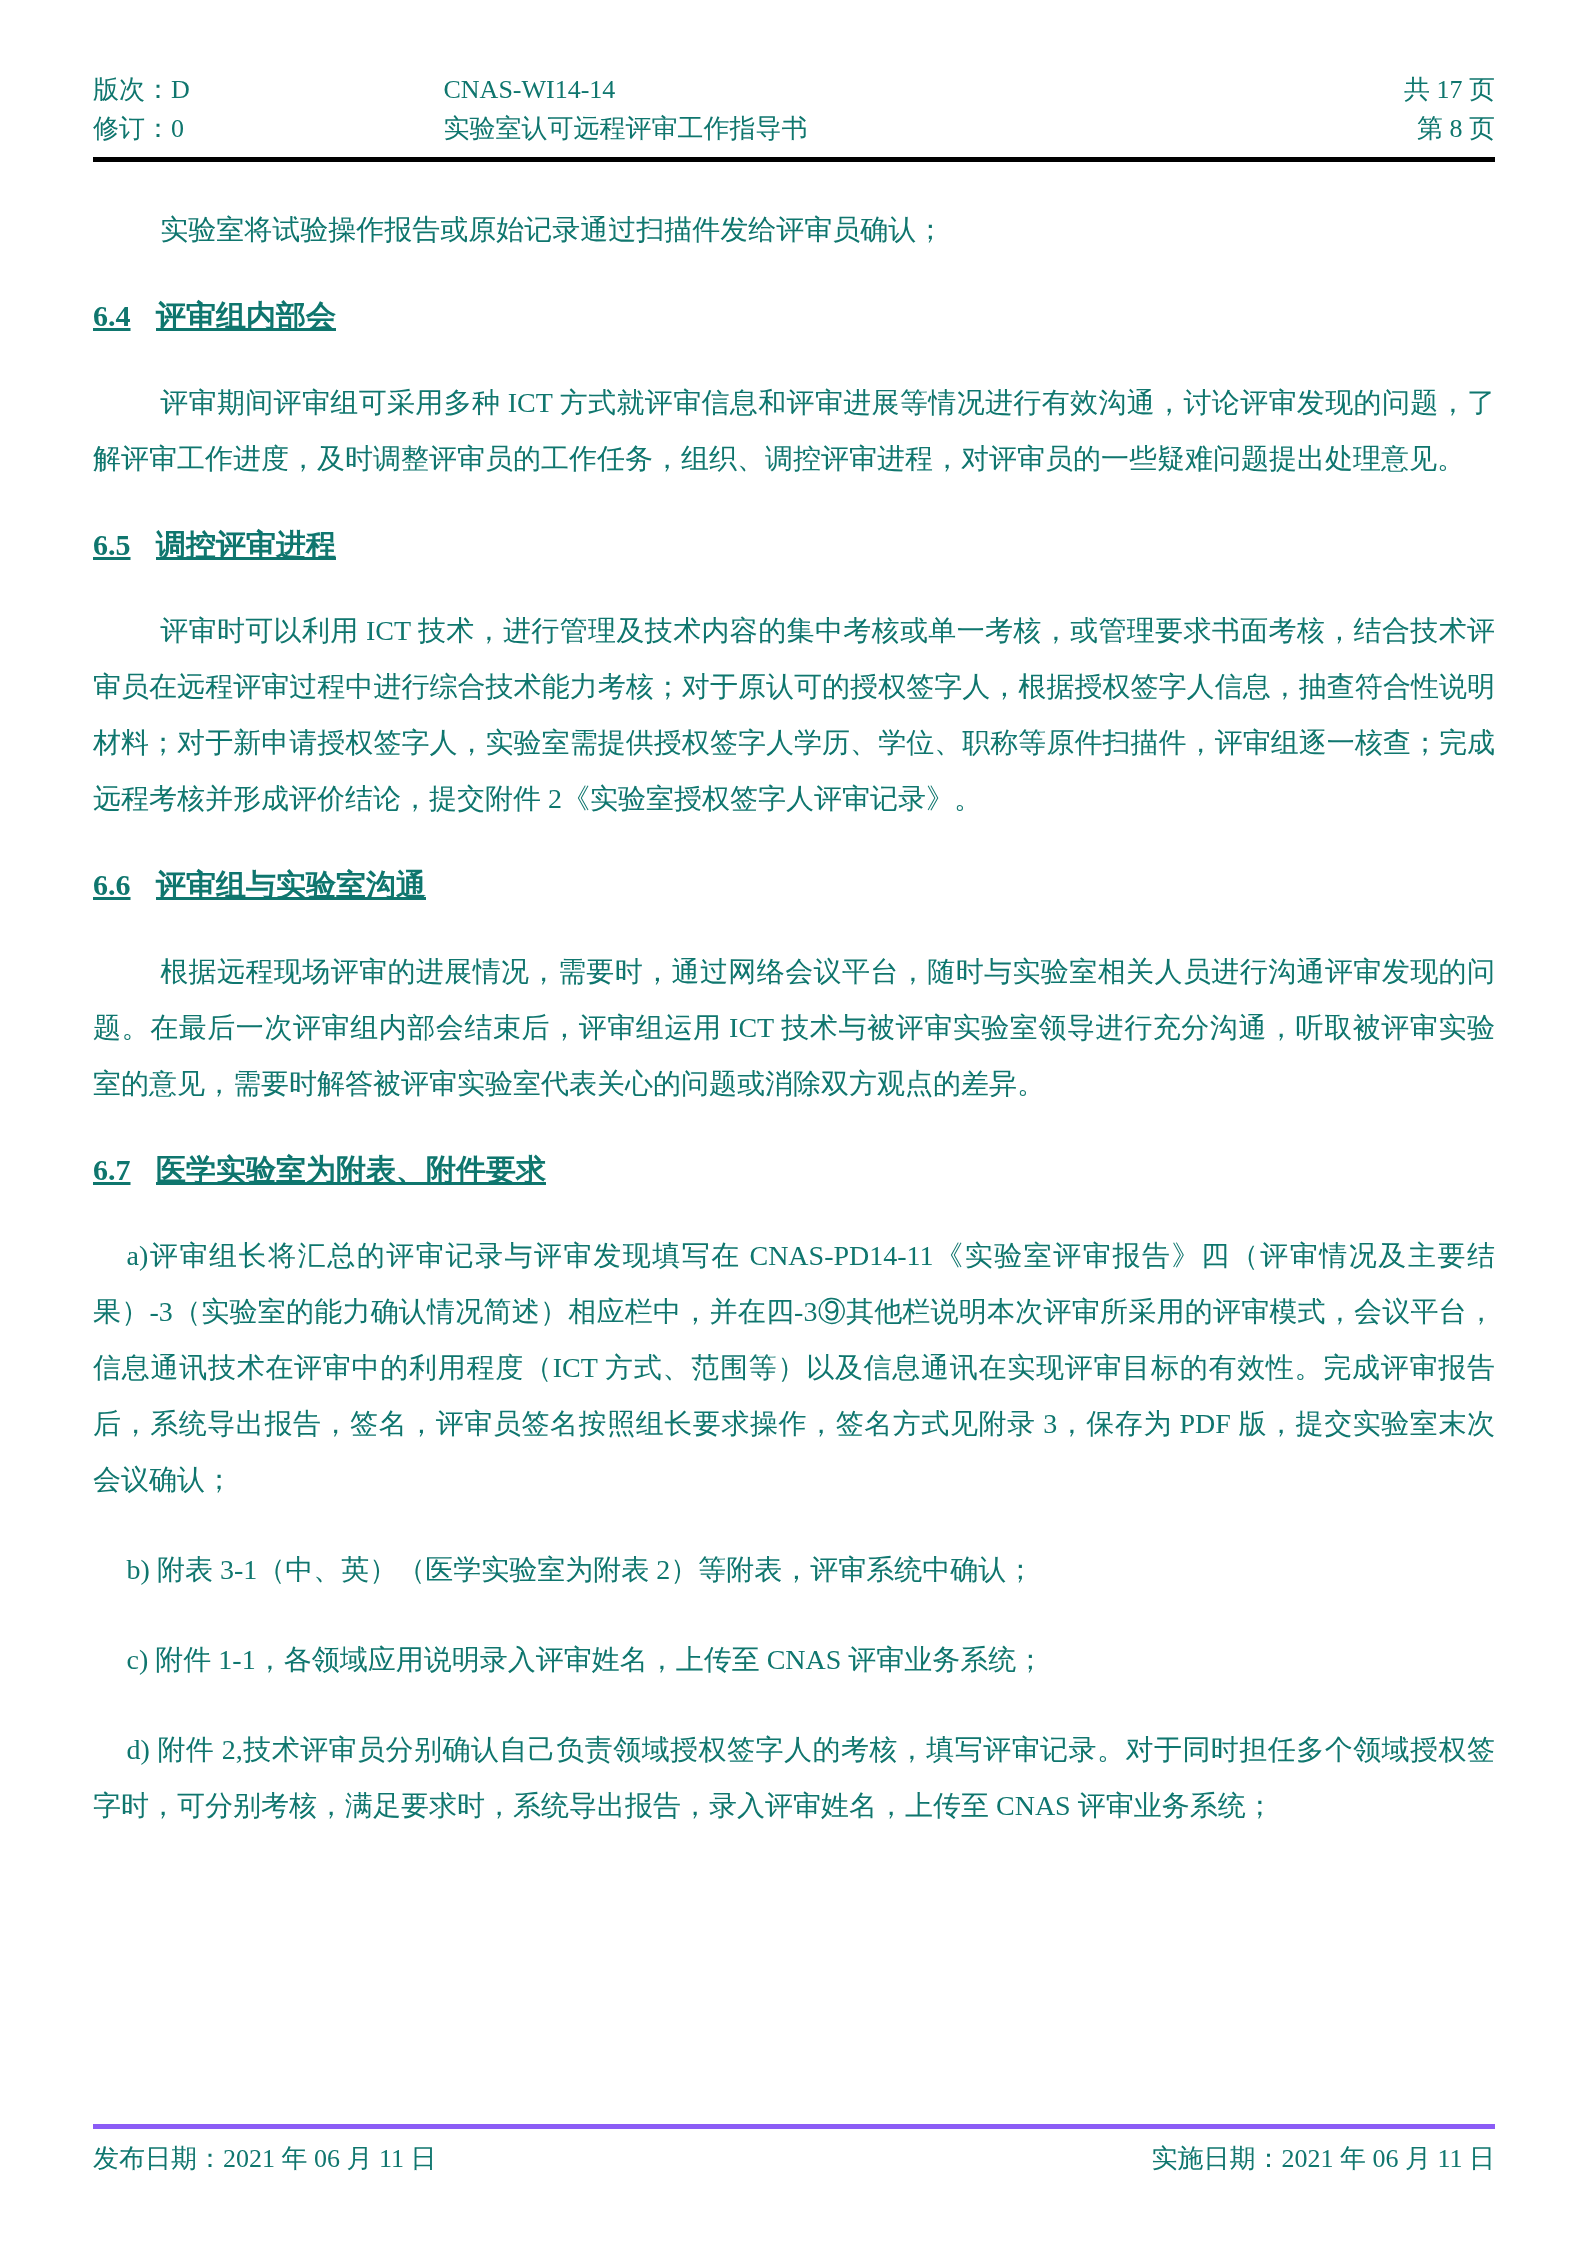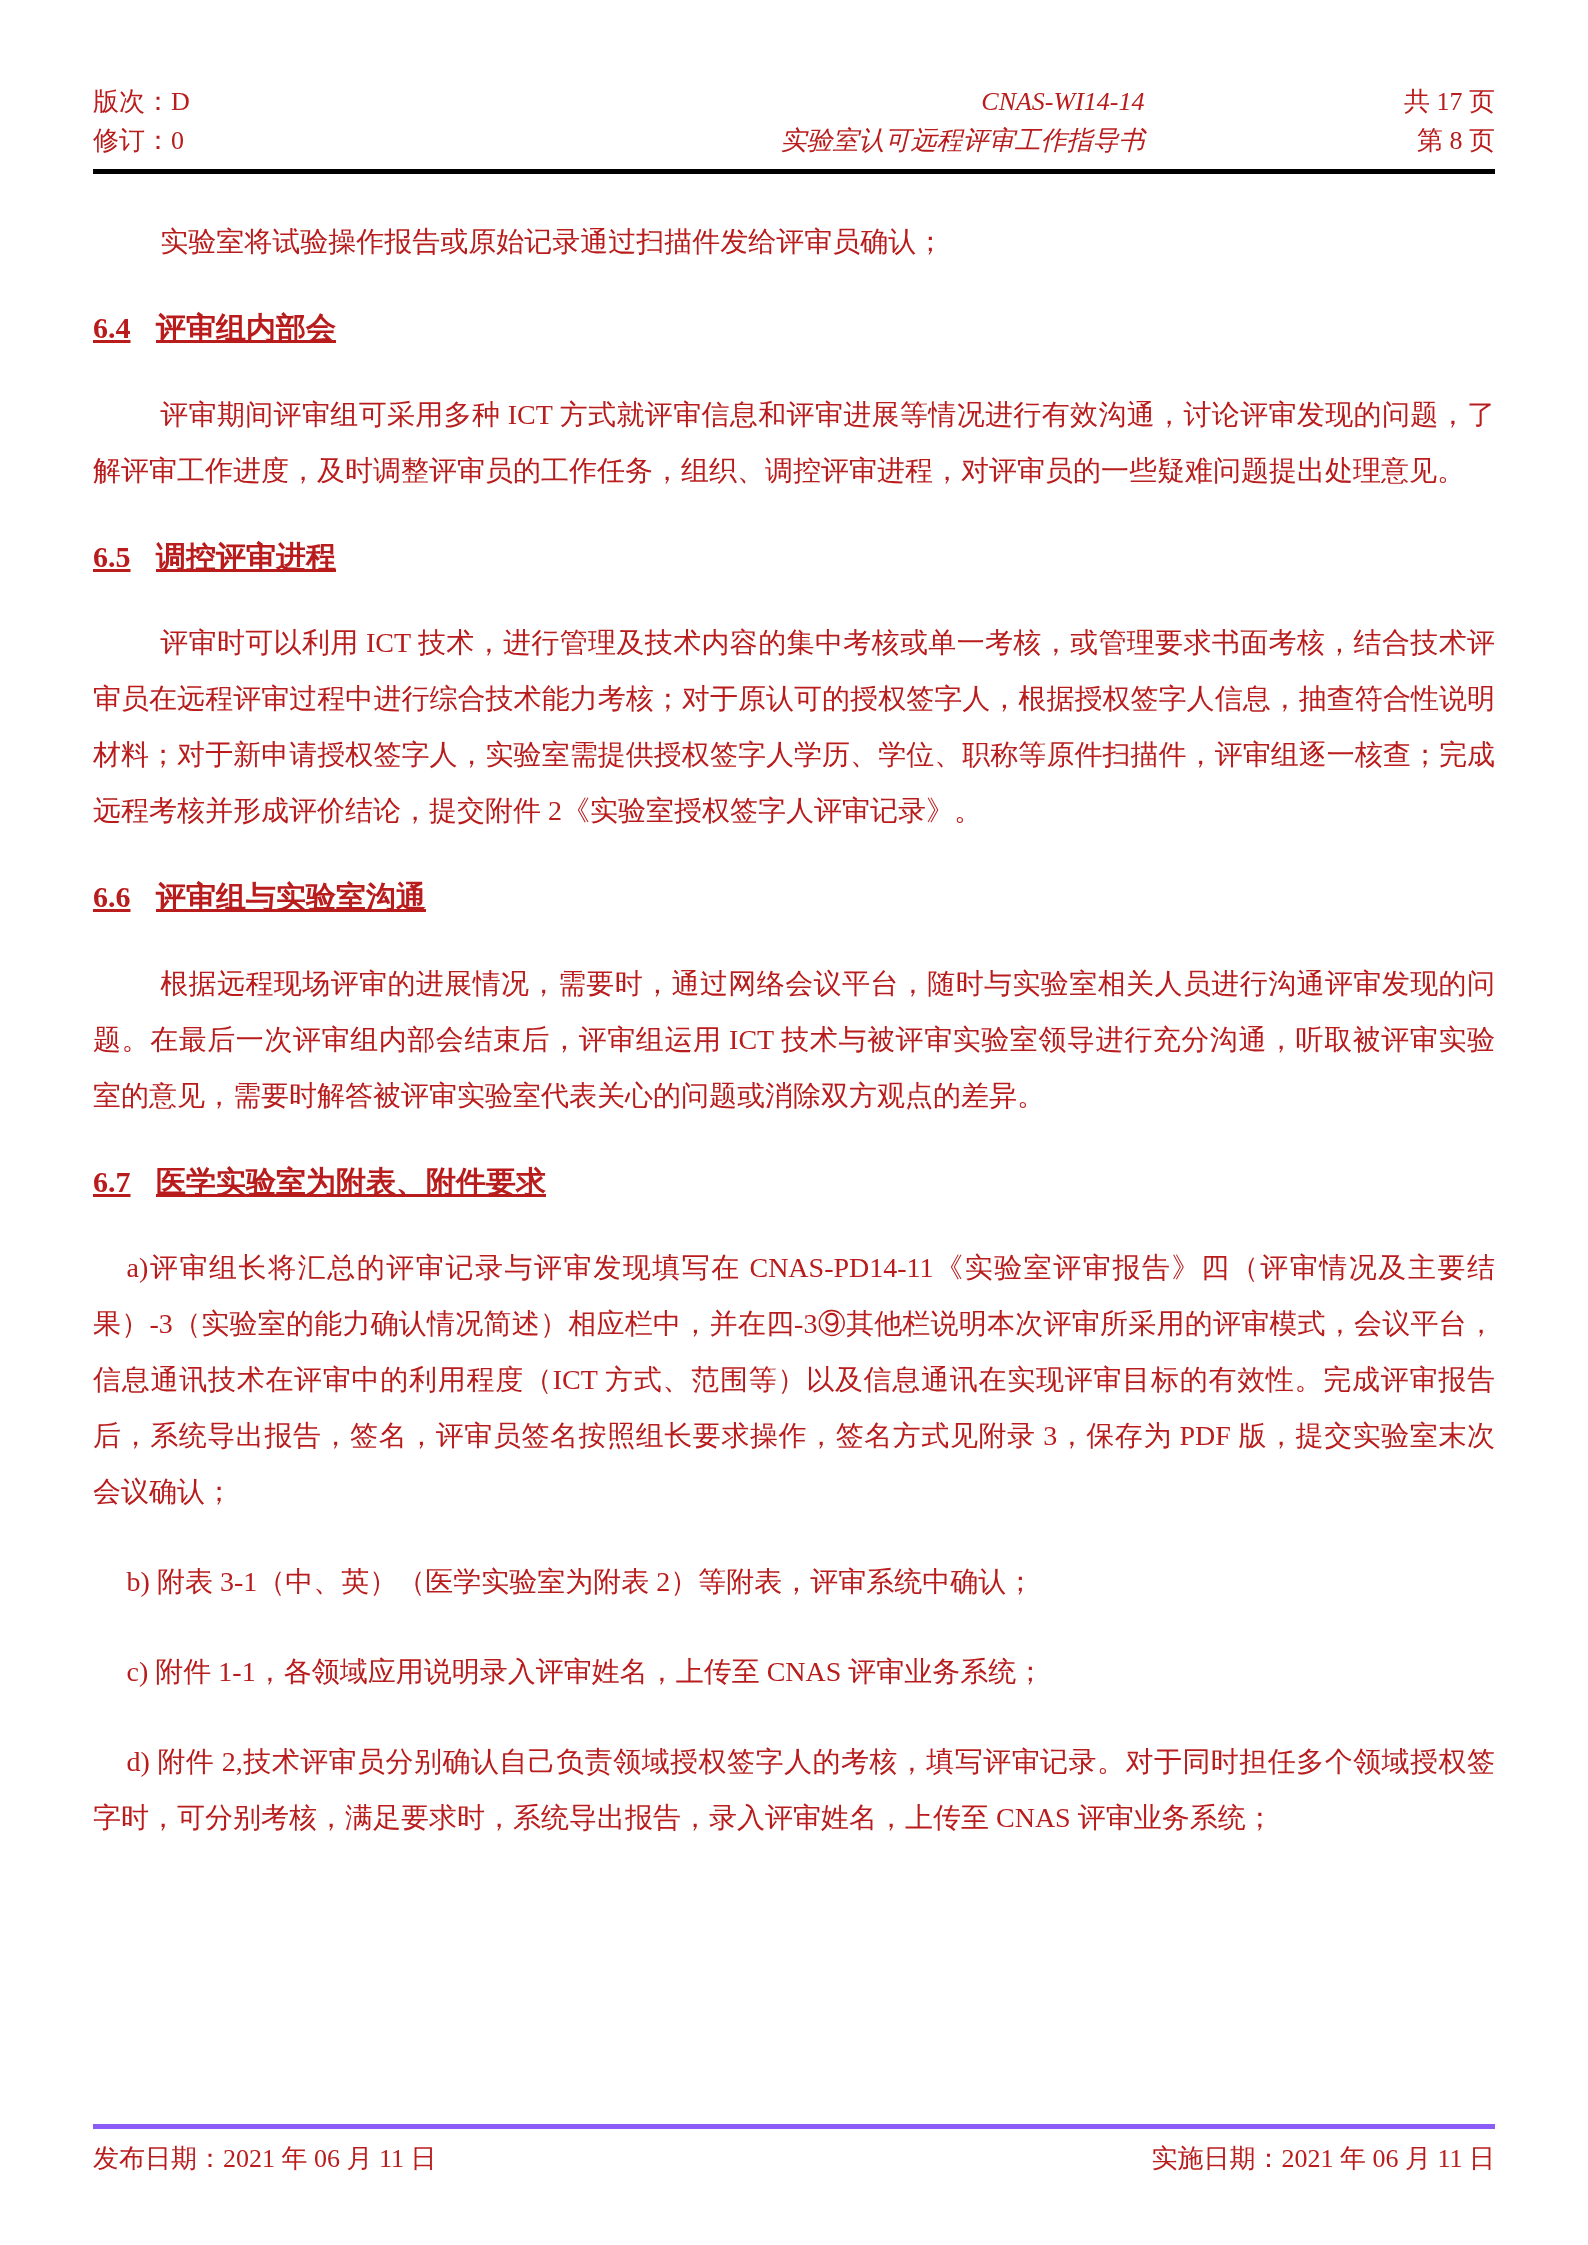--- a/index.html
+++ b/index.html
@@ -5,38 +5,38 @@
   html, body {
     margin: 0;
     padding: 0;
     background: #ffffff;
   }
   .page {
     position: relative;
     width: 1588px;
     height: 2245px;
     background: #ffffff;
-    color: #b91c1c;
+    color: #0f766e;
     box-sizing: border-box;
-    padding: 12px 93px;
+    padding: 0 93px;
     font-family: "Liberation Serif", "DejaVu Serif", serif;
     overflow: hidden;
   }
   
   .hdr {
     display: flex;
     justify-content: space-between;
     align-items: flex-start;
     padding-top: 70px;
     font-size: 26px;
     line-height: 39px;
   }
   .hdr-col { flex: 1; }
   .hdr-col.left   { text-align: left; }
-  .hdr-col.center { flex: 2; text-align: right; font-style: italic; }
+  .hdr-col.center { flex: 2; text-align: left; }
   .hdr-col.right  { text-align: right; }
   .hdr-rule {
     border-top: 5px solid #000;
     margin-top: 9px;
   }
   
   .doc-main {
     padding-top: 40px;
     font-size: 28px;
     line-height: 2.0;

